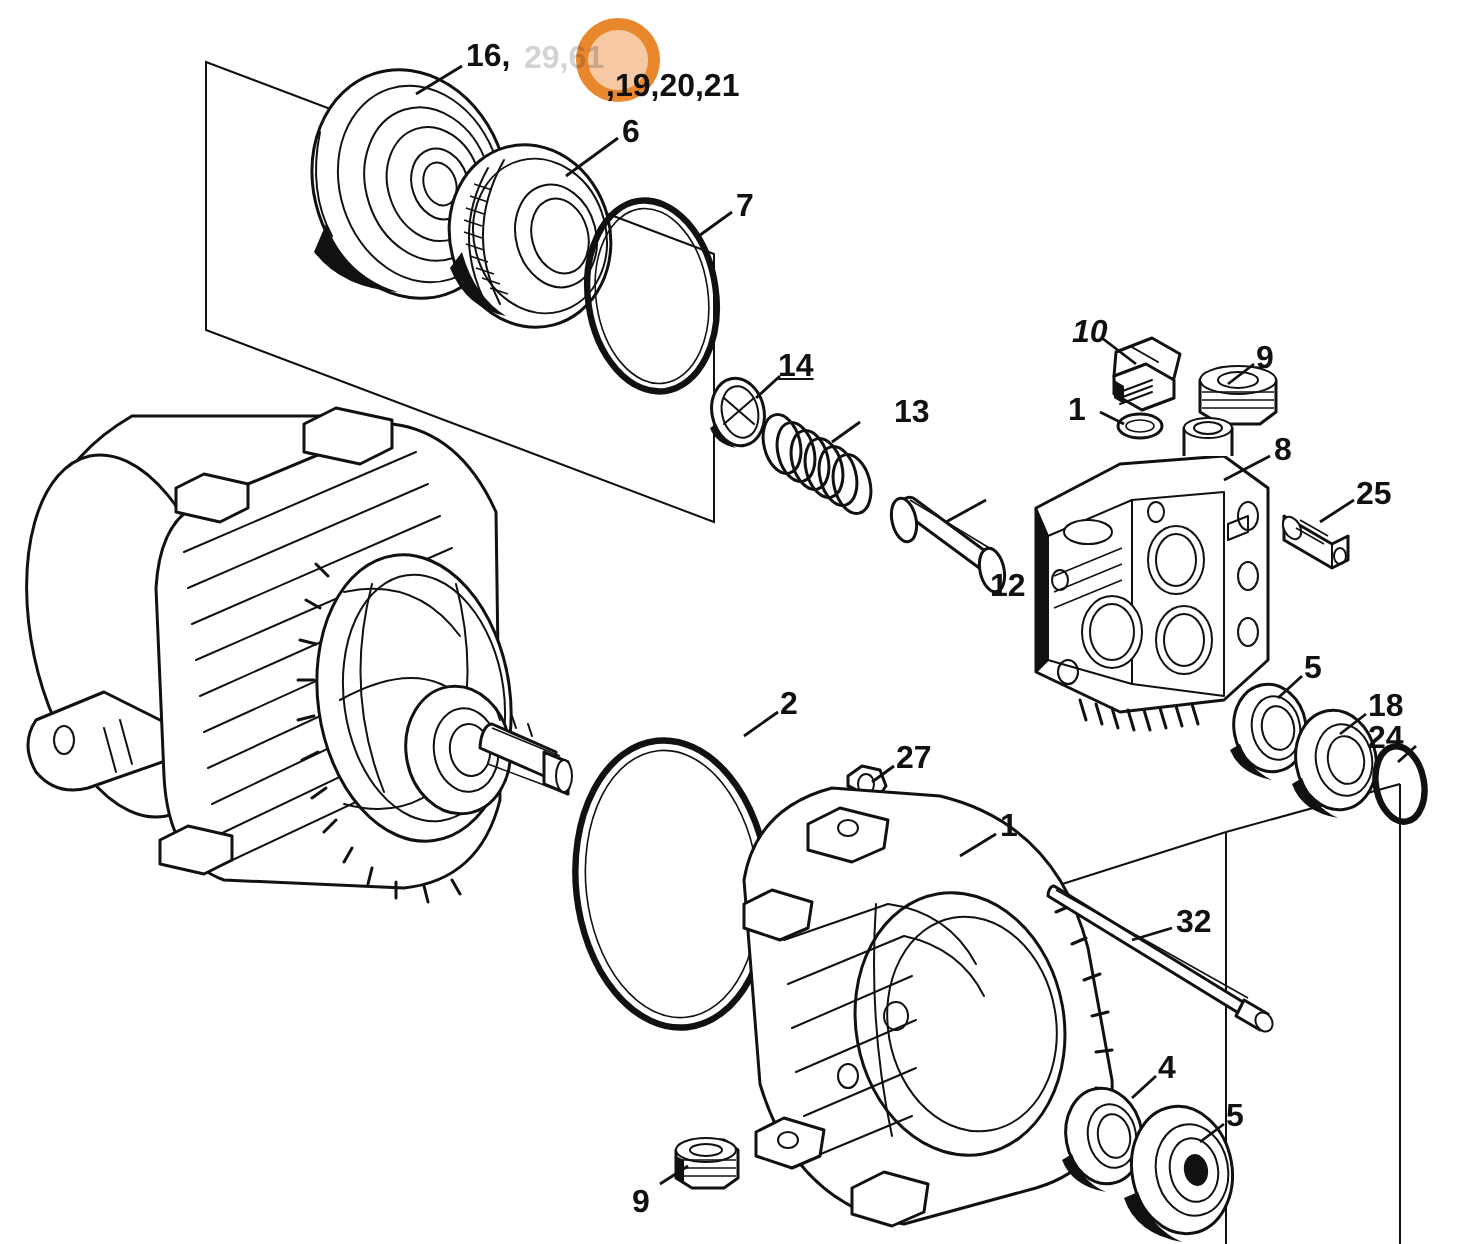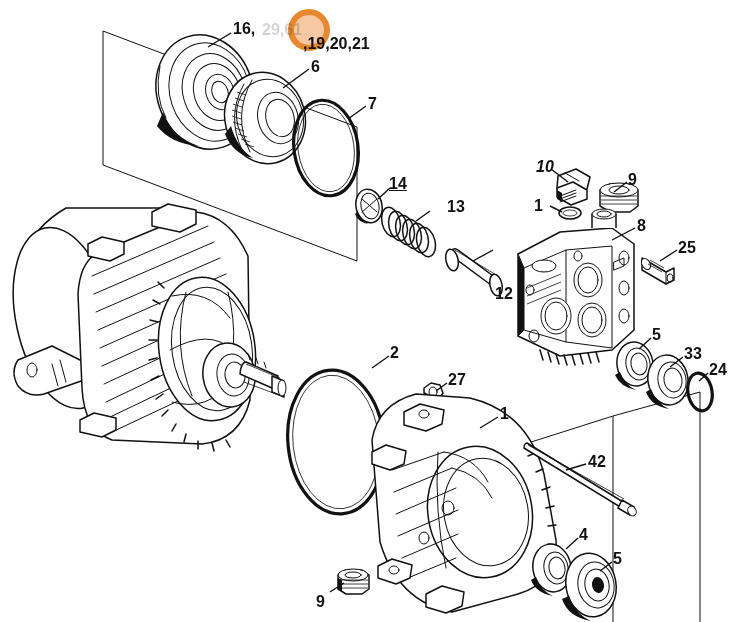--- a/index.html
+++ b/index.html
@@ -327,23 +327,23 @@
   <div class="lbl" style="left:368px;top:96px;">7</div>
   <div class="lbl" style="left:389px;top:176px;text-decoration:underline;">14</div>
   <div class="lbl" style="left:447px;top:199px;">13</div>
   <div class="lbl" style="left:495px;top:238px;margin-top:48px;">12</div>
   <div class="lbl" style="left:536px;top:159px;font-style:italic;">10</div>
   <div class="lbl" style="left:534px;top:198px;">1</div>
   <div class="lbl" style="left:628px;top:172px;">9</div>
   <div class="lbl" style="left:637px;top:218px;">8</div>
   <div class="lbl" style="left:678px;top:240px;">25</div>
   <div class="lbl" style="left:652px;top:327px;">5</div>
-  <div class="lbl" style="left:684px;top:346px;">33</div>
-  <div class="lbl" style="left:709px;top:362px;">24</div>
+  <div class="lbl" style="left:684px;top:346px;">18</div>
+  <div class="lbl" style="left:684px;top:362px;">24</div>
   <div class="lbl" style="left:390px;top:345px;">2</div>
   <div class="lbl" style="left:448px;top:372px;">27</div>
   <div class="lbl" style="left:500px;top:406px;">1</div>
-  <div class="lbl" style="left:588px;top:454px;">42</div>
+  <div class="lbl" style="left:588px;top:454px;">32</div>
   <div class="lbl" style="left:579px;top:527px;">4</div>
   <div class="lbl" style="left:613px;top:551px;">5</div>
   <div class="lbl" style="left:316px;top:594px;">9</div>
 
 </div>
 
 </body></html>

